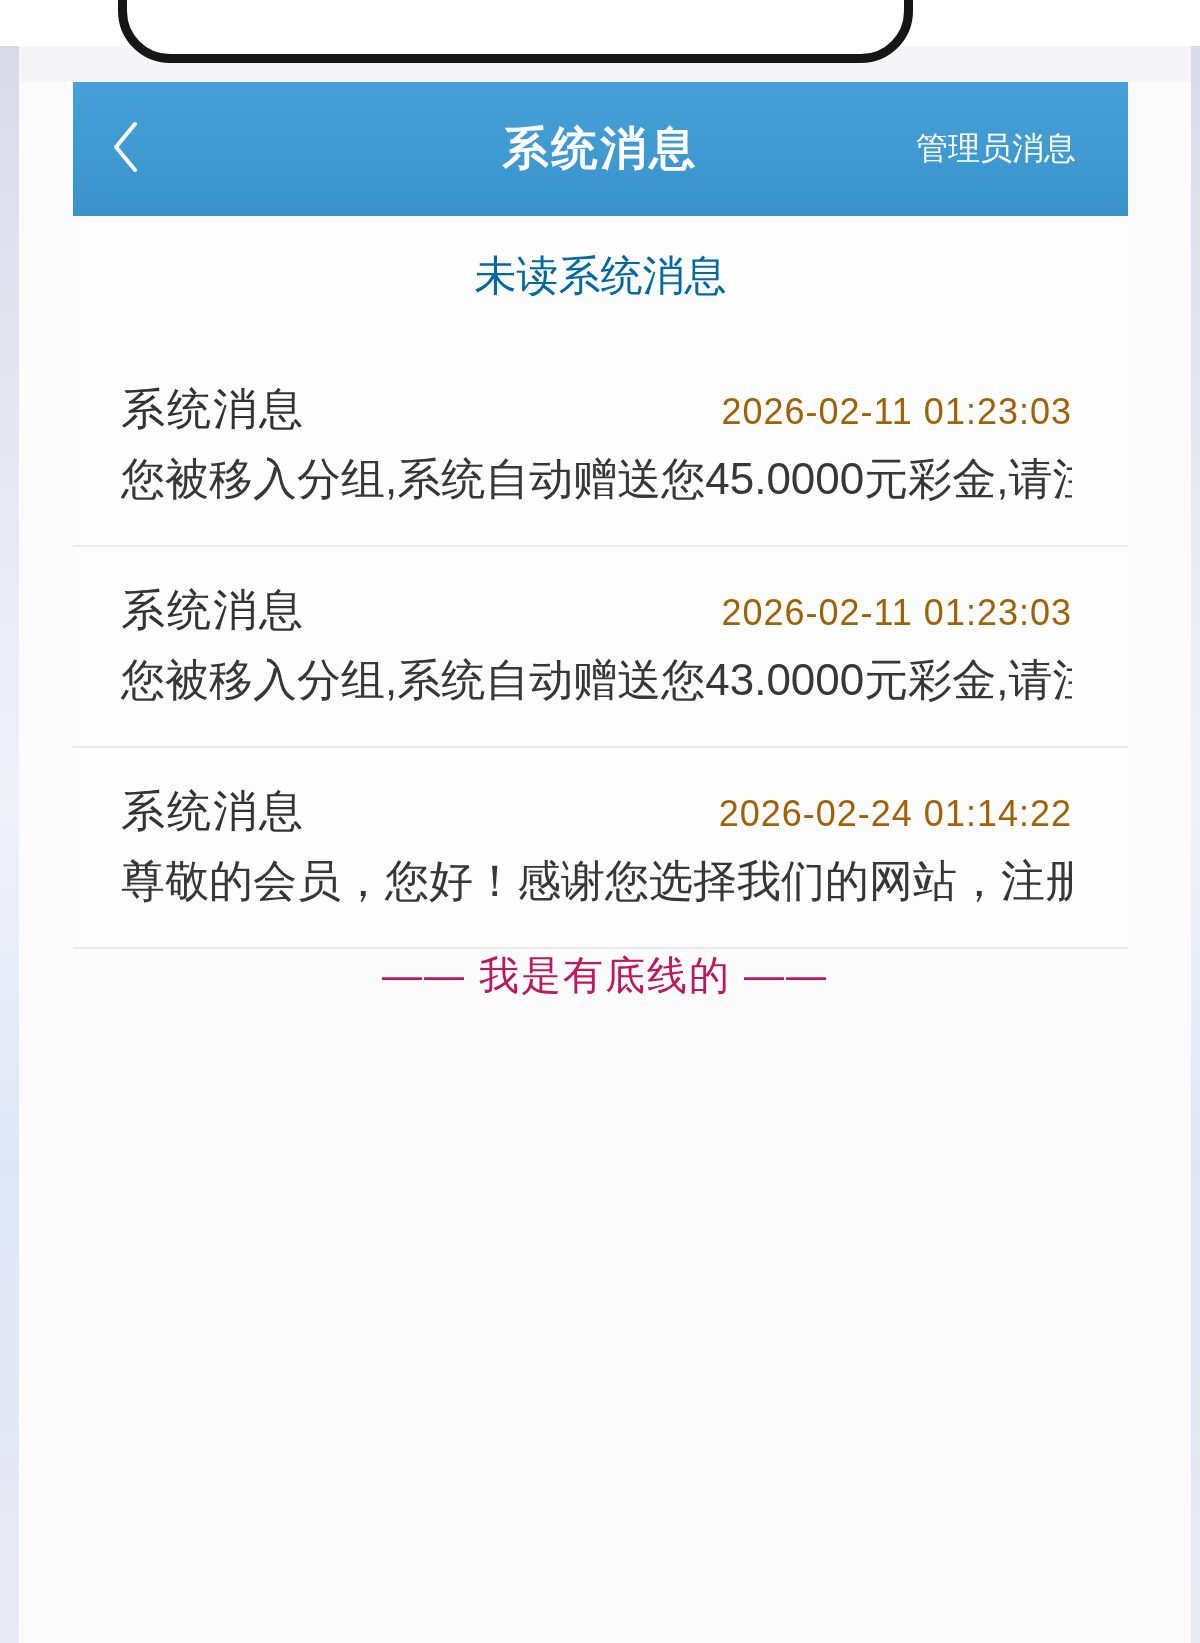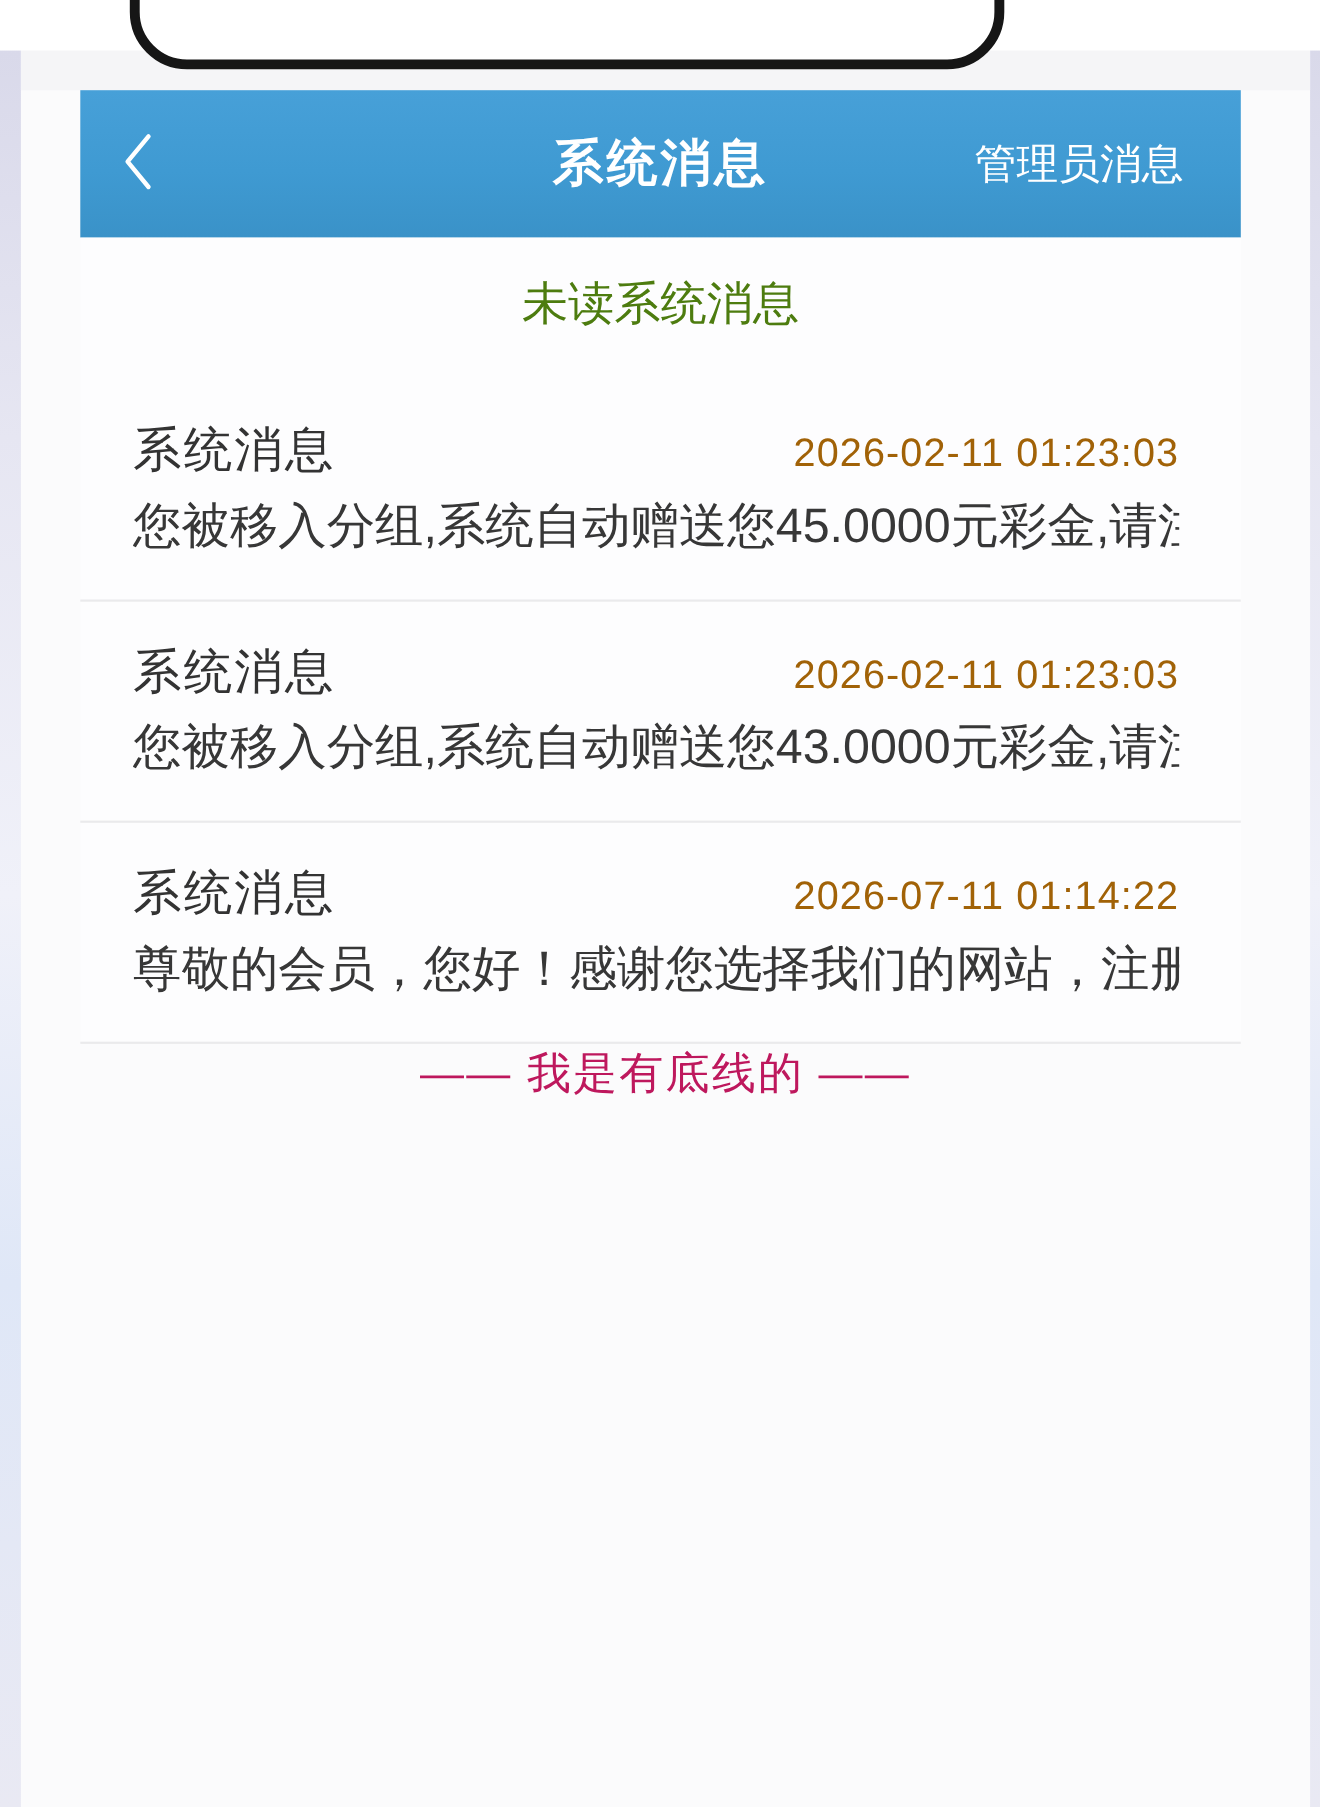--- a/index.html
+++ b/index.html
@@ -27,26 +27,26 @@
   .navbar{
     position:absolute;left:73px;top:82px;width:1055px;height:134px;
     background:linear-gradient(180deg,#47a0d8 0%,#3f9ad2 55%,#3a92c8 100%);
     display:flex;align-items:center;box-sizing:border-box;padding:0 52px 0 38px;
   }
   .back-btn{width:40px;height:60px;display:flex;align-items:center;cursor:pointer;}
   .nav-title{
     position:absolute;left:0;right:0;text-align:center;
     color:#ffffff;font-size:46px;font-weight:bold;letter-spacing:3px;
   }
-  .nav-action{margin-left:auto;color:#ffffff;font-size:38px;cursor:pointer;position:relative;z-index:2;}
+  .nav-action{margin-left:auto;color:#ffffff;font-size:32px;cursor:pointer;position:relative;z-index:2;}
   
   .card{position:absolute;left:73px;top:216px;width:1055px;background:#fdfdfe;}
   .tabs{display:flex;height:130px;box-sizing:border-box;}
   .tab{flex:1;text-align:center;padding-top:32px;cursor:pointer;}
-  .tab-label{font-size:42px;color:#4d7c0f;}
+  .tab-label{font-size:42px;color:#0369a1;}
   .tab-underline{width:246px;height:9px;margin:24px auto 0;border-radius:1px;background:transparent;}
   .tab.active .tab-underline{background:#4e9ac9;}
   
   .msg-row{padding:34px 56px 40px 48px;border-bottom:2px solid #eaeaec;cursor:pointer;}
   .msg-head{display:flex;align-items:baseline;justify-content:space-between;}
   .msg-title{font-size:44px;color:#333333;letter-spacing:2px;}
   .msg-time{font-size:36px;color:#a16207;letter-spacing:1px;}
   .msg-preview{
     margin-top:14px;font-size:44px;line-height:1.18;color:#373737;
     white-space:nowrap;overflow:hidden;
@@ -103,21 +103,21 @@
         <div class="msg-head">
           <span class="msg-title">系统消息</span>
           <span class="msg-time">2026-02-11 01:23:03</span>
         </div>
         <div class="msg-preview">您被移入分组,系统自动赠送您43.0000元彩金,请注…</div>
       </div>
 
       <div class="msg-row">
         <div class="msg-head">
           <span class="msg-title">系统消息</span>
-          <span class="msg-time">2026-07-11 01:14:22</span>
+          <span class="msg-time">2026-02-24 01:14:22</span>
         </div>
         <div class="msg-preview">尊敬的会员，您好！感谢您选择我们的网站，注册成…</div>
       </div>
 
     </div>
   </div>
 
   <div class="end-text">—— 我是有底线的 ——</div>
 
 </div>

